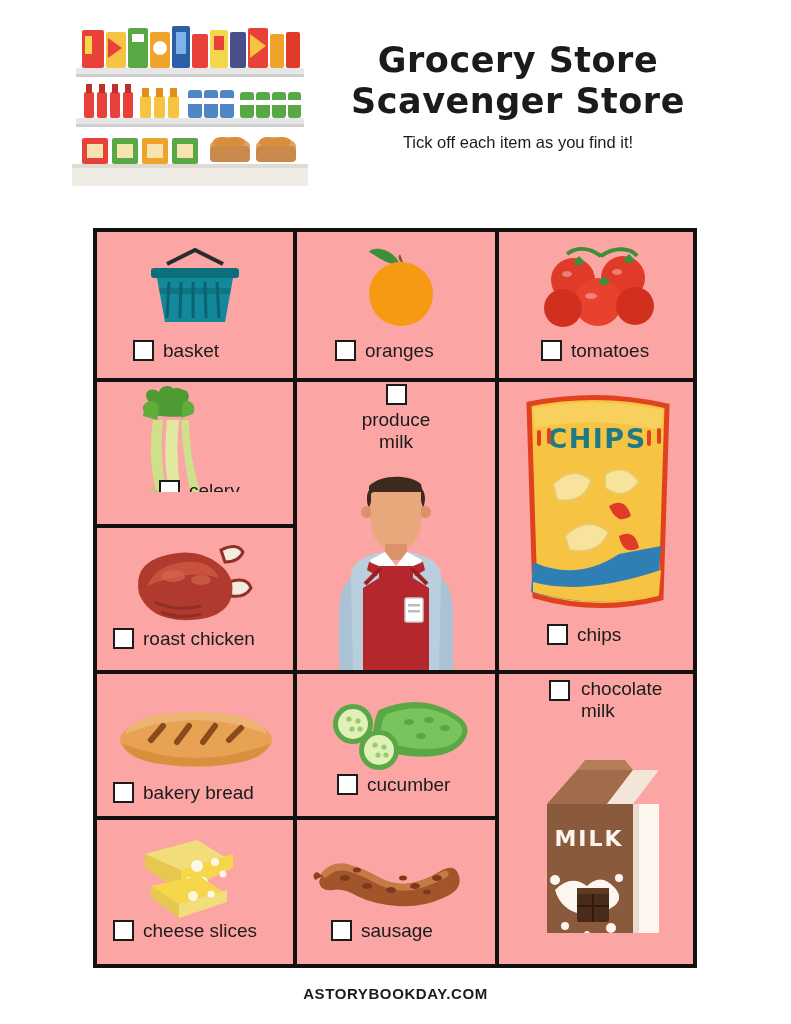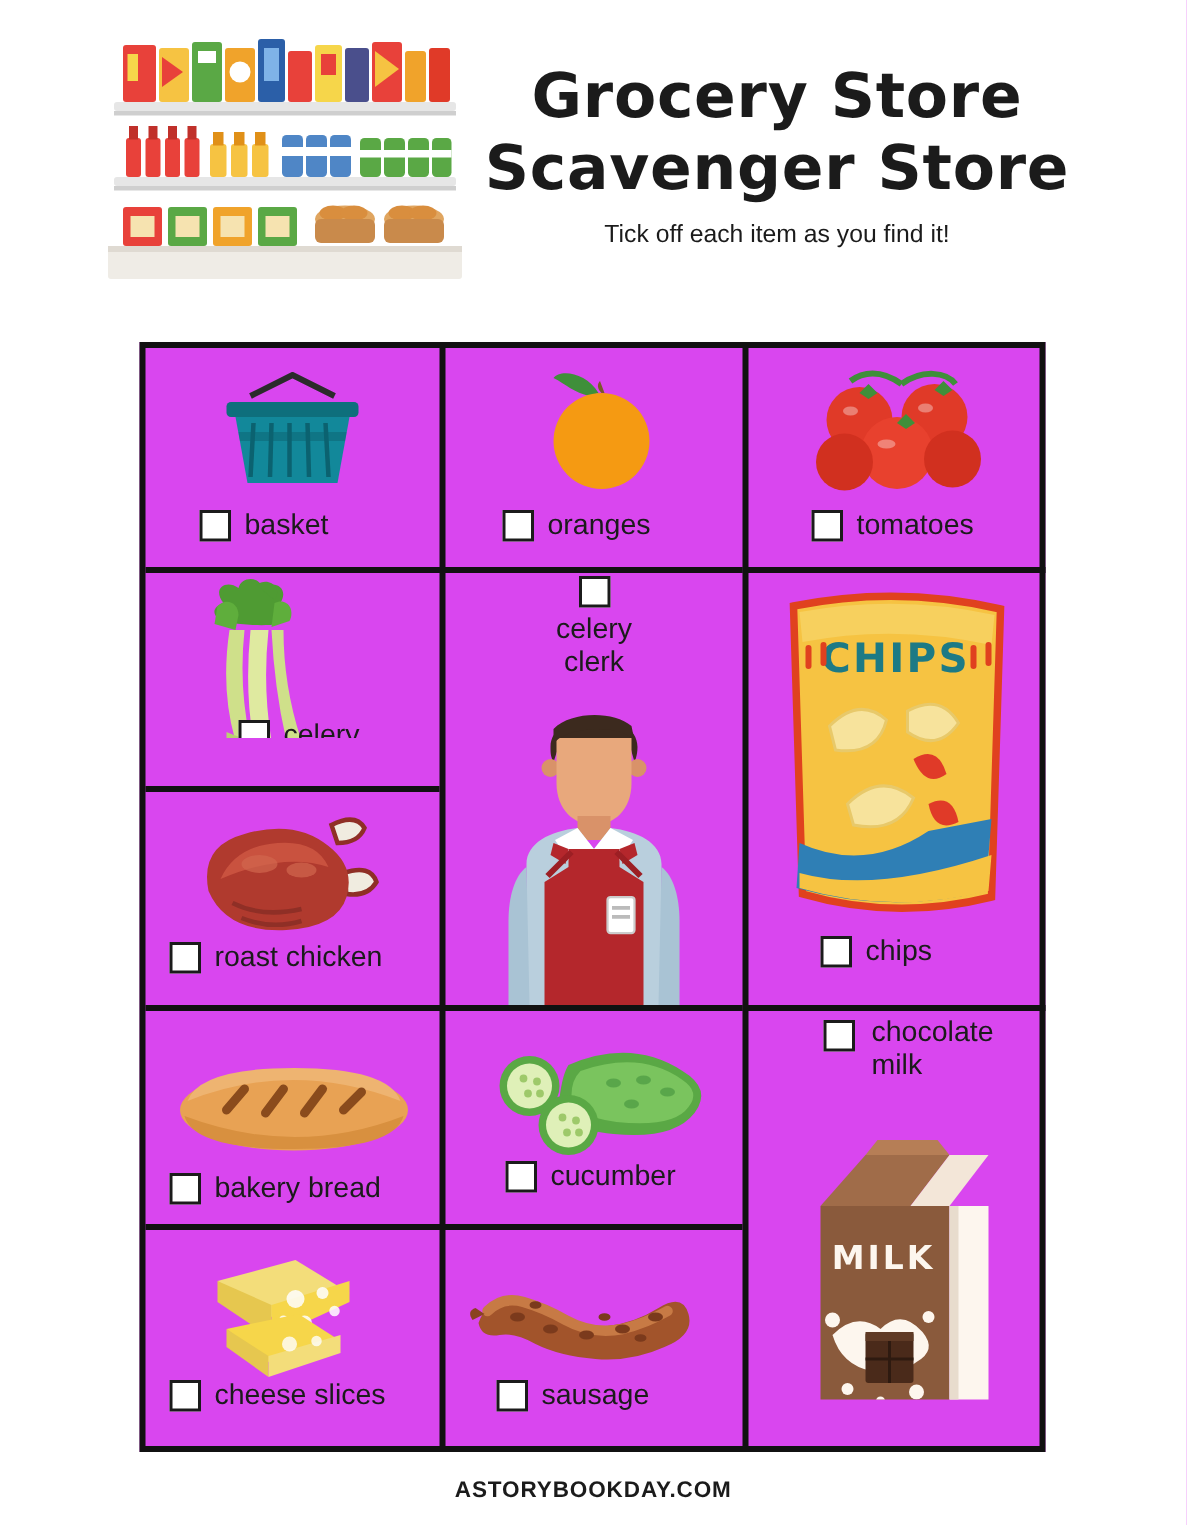--- a/index.html
+++ b/index.html
@@ -29,21 +29,21 @@
     height: 180px;
   }
   .title-block {
     position: absolute;
     left: 318px; top: 40px;
     width: 400px;
     text-align: center;
   }
   .title-line {
     font-family: "DejaVu Sans", sans-serif;
-    font-size: 41px;
+    font-size: 35px;
     font-weight: bold;
     letter-spacing: 0.5px;
     color: #1b1b1b;
     line-height: 1.18;
     white-space: nowrap;
   }
   .subtitle {
     margin-top: 10px;
     font-size: 16.5px;
     color: #1b1b1b;
@@ -51,21 +51,21 @@
   }
 
   
   .grid-wrap {
     position: absolute;
     left: 93px; top: 228px;
     width: 604px;
     height: 740px;
     border: 4px solid #111111;
     box-sizing: border-box;
-    background: #d946ef;
+    background: #fca5a5;
   }
   .vline {
     position: absolute;
     top: 0;
     width: 4px;
     height: 100%;
     background: #111;
   }
   .cell {
     position: absolute;
@@ -322,21 +322,21 @@
     </div>
     <div class="label-row" style="left:62px; top:98px">
       <span class="chk"></span>
       <span class="lbl">celery</span>
     </div>
   </div>
 
   <div class="cell" style="left:200px; top:150px; width:198px; height:288px">
     <div class="label-row" style="left:58px; top:2px; flex-direction:column; gap:4px; align-items:center; width:82px">
       <span class="chk"></span>
-      <span class="lbl-2">celery clerk</span>
+      <span class="lbl-2">produce milk</span>
     </div>
     <div class="art" style="left:20px; top:66px">
       <svg width="158" height="222" viewBox="0 0 158 222">
 
         <path d="M50 50 c0 -26 58 -26 58 0 c0 6 -2 10 -2 10 l-4 -14 c-14 6 -34 6 -46 2 l-4 12 c-2 -4 -2 -6 -2 -10z" fill="#3c2a1e"></path>
 
         <circle cx="50" cy="64" r="6" fill="#d99269"></circle>
         <circle cx="108" cy="64" r="6" fill="#d99269"></circle>
 
         <path d="M54 44 h50 v30 c0 18 -12 28 -25 28 s-25 -10 -25 -28z" fill="#e8a87c"></path>

